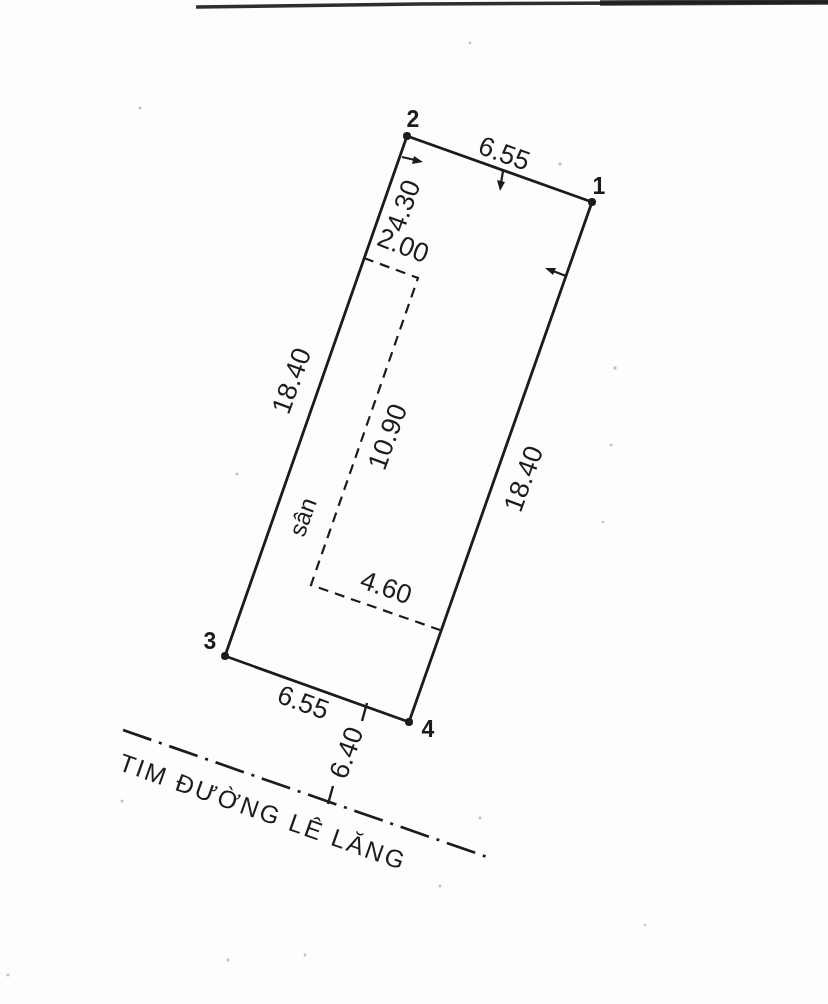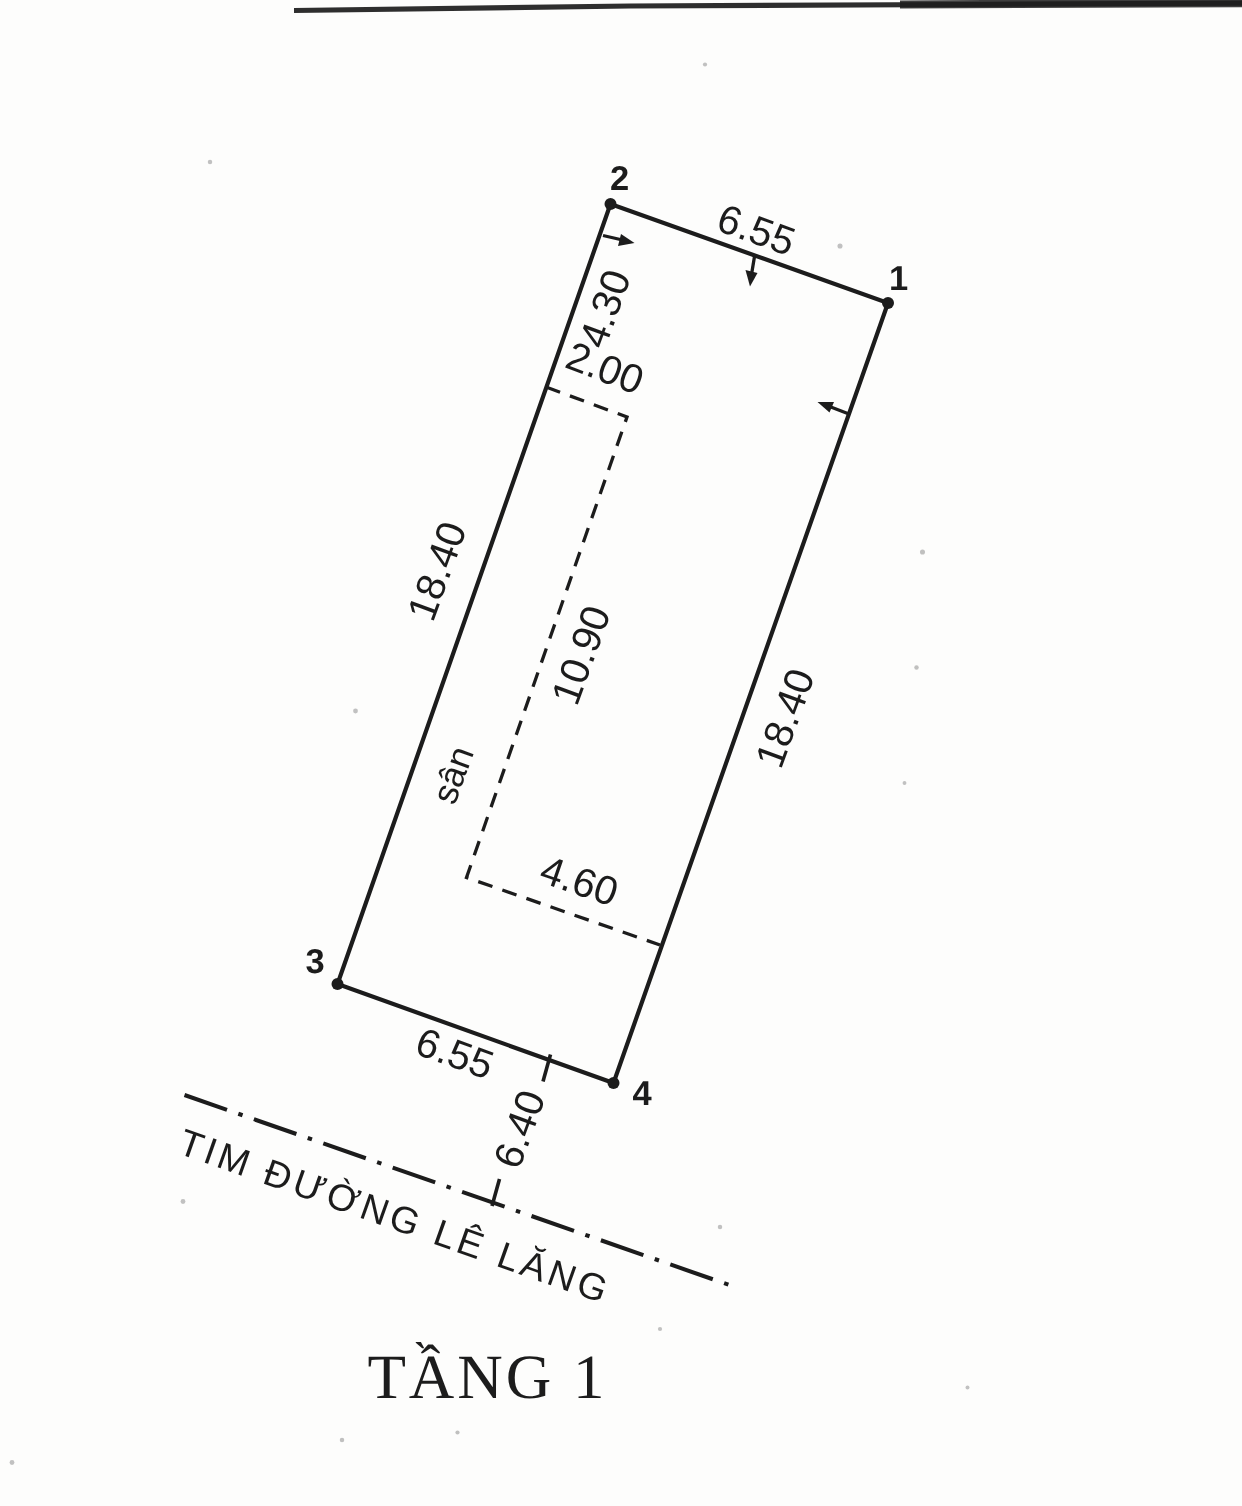--- a/index.html
+++ b/index.html
@@ -106,15 +106,14 @@
   <div class="lbl" style="left:524px;top:479px;transform:translate(-50%,-50%) rotate(-70deg);">18.40</div>
 
   <div class="lbl" style="left:386px;top:588px;transform:translate(-50%,-50%) rotate(19deg);">4.60</div>
 
   <div class="lbl" style="left:303px;top:703px;transform:translate(-50%,-50%) rotate(20deg);">6.55</div>
 
   <div class="lbl" style="left:347px;top:753px;transform:translate(-50%,-50%) rotate(-70deg);">6.40</div>
 
   <div class="lbl road" style="left:263px;top:812px;transform:translate(-50%,-50%) rotate(19.5deg);">TIM ĐƯỜNG LÊ LĂNG</div>
 
-  <div class="lbl title" style="left:325px;top:919px;transform:translate(-50%,-50%);">TẦNG 1</div>
 
 </div>
 
 </body></html>

